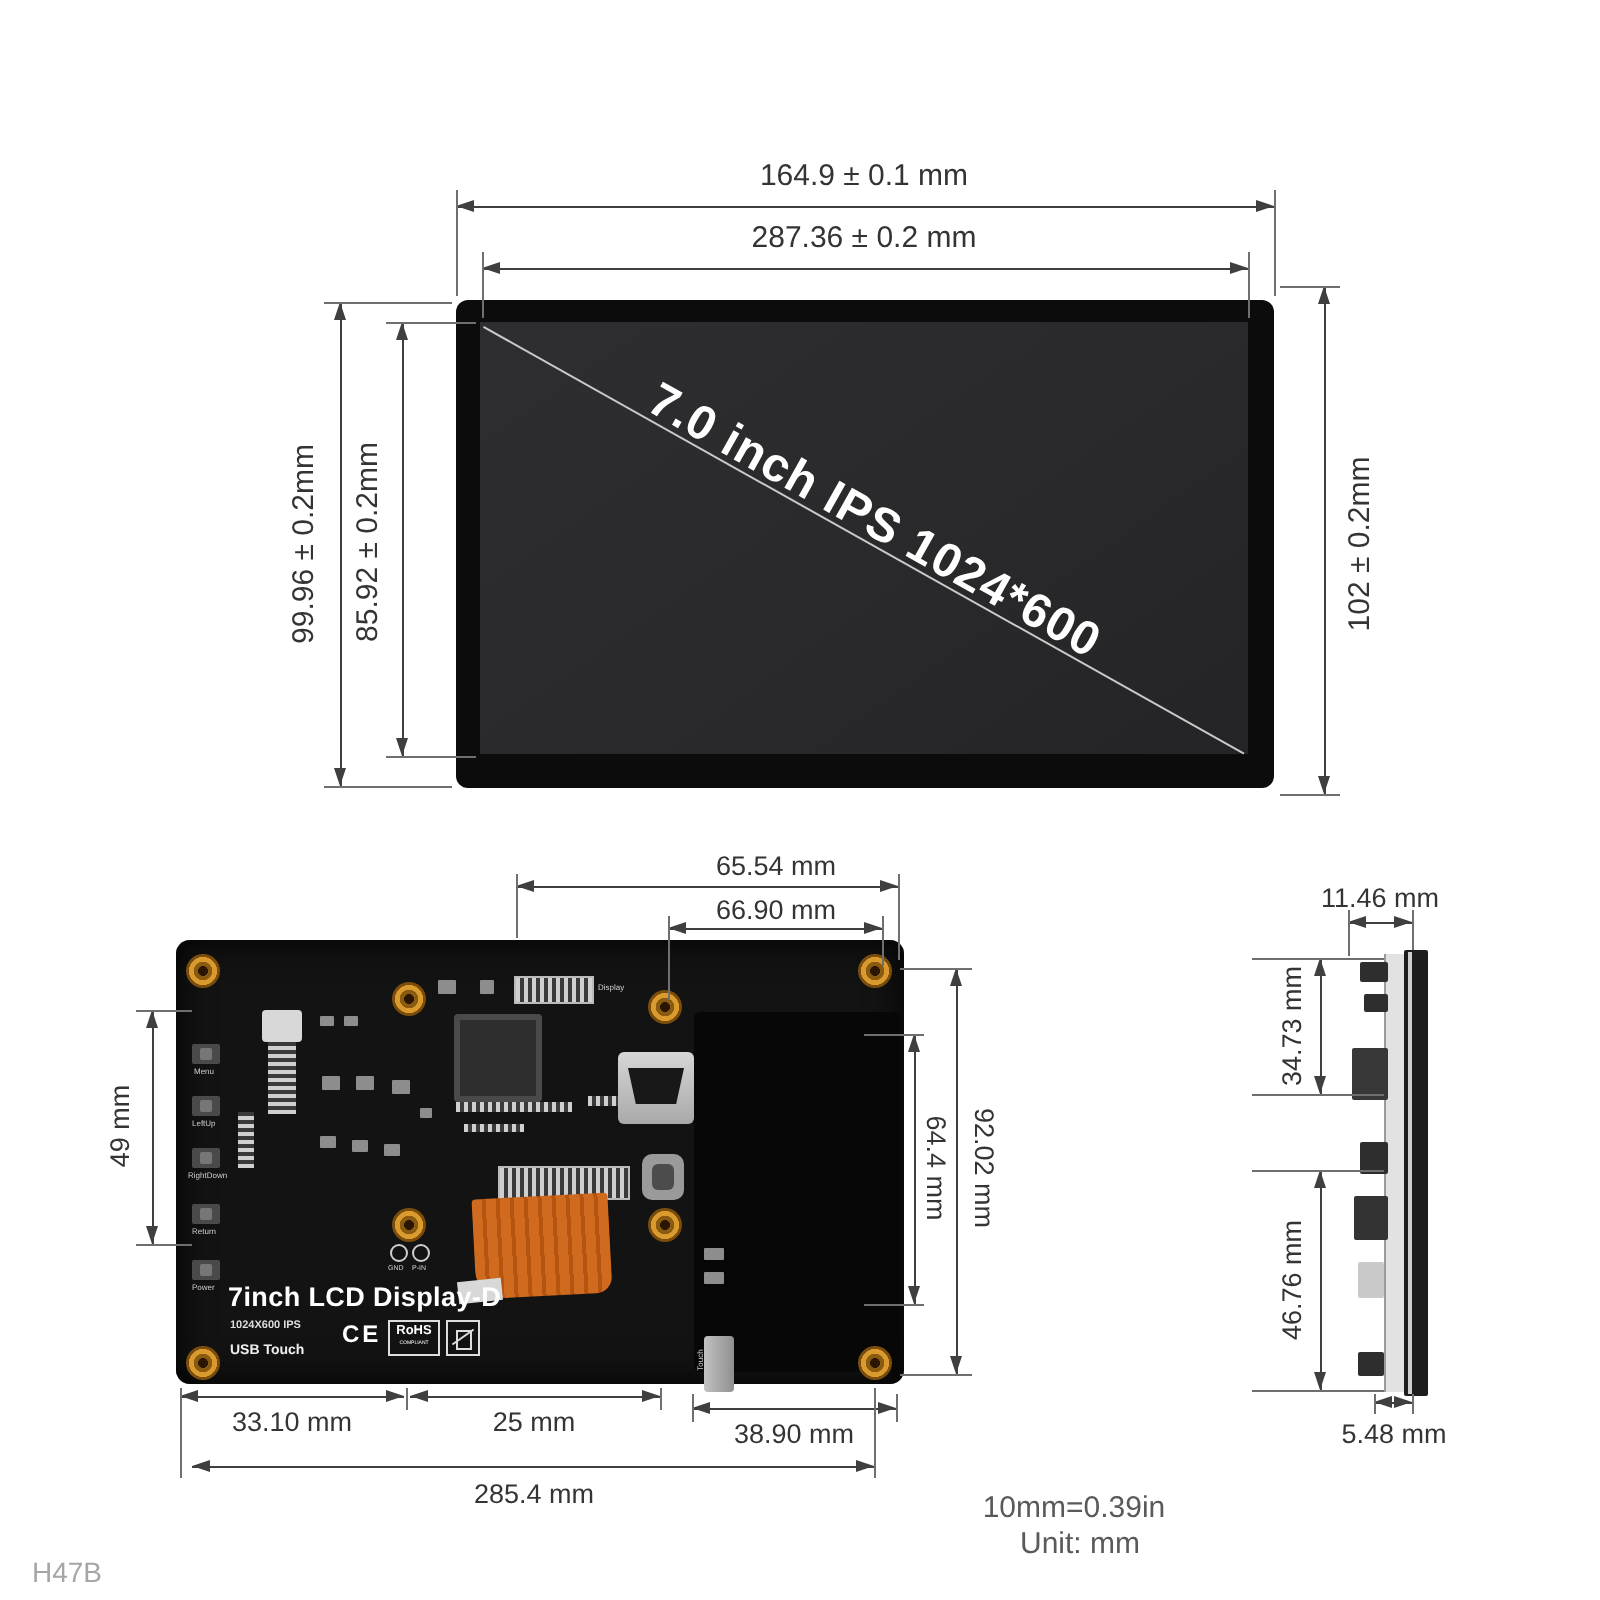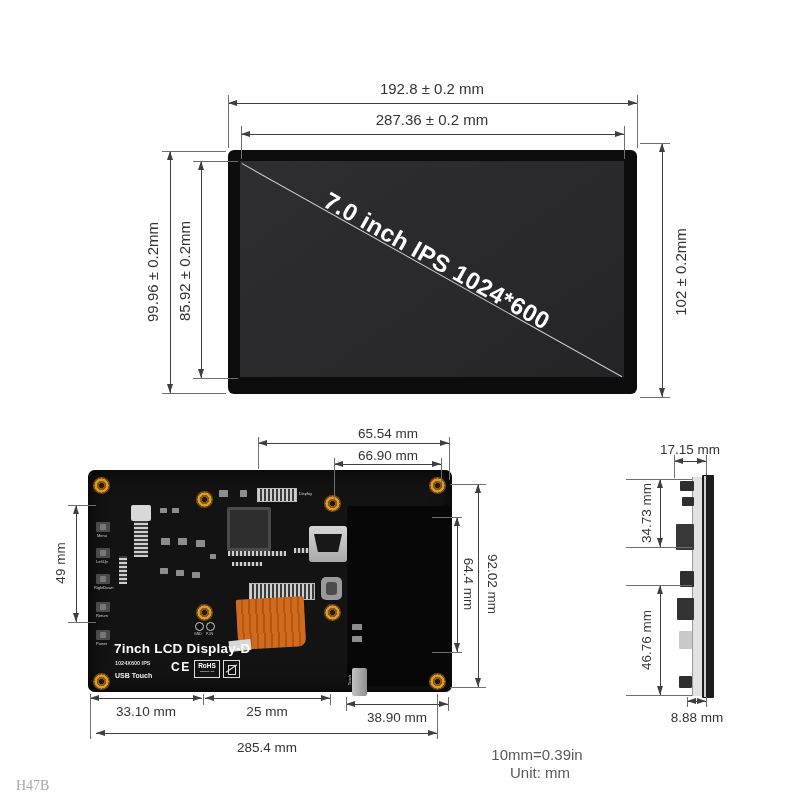--- a/index.html
+++ b/index.html
@@ -43,21 +43,21 @@
 
 <div id="stage">
 
   <div style="position:absolute;left:0;top:0;width:800px;height:430px;">
 
     <div style="position:absolute;left:228px;top:150px;width:409px;height:244px;background:#0c0c0c;border-radius:6px;"></div>
     <div style="position:absolute;left:240px;top:161px;width:384px;height:216px;background:linear-gradient(145deg,#2e2e30 0%,#29292b 60%,#242426 100%);"></div>
     <div style="position:absolute;left:242px;top:163px;width:436px;border-top:1.5px solid #c9c9c9;transform-origin:0 0;transform:rotate(29.3deg);"></div>
     <div class="lbl" style="left:437px;top:261px;transform:translate(-50%,-50%) rotate(29.3deg);color:#ffffff;font-size:24px;font-weight:700;letter-spacing:0.5px;">7.0 inch IPS 1024*600</div>
 
-    <div class="lbl big" style="left:432px;top:88px;">192.8 ± 0.2 mm</div>
+    <div class="lbl big" style="left:432px;top:88px;">164.9 ± 0.1 mm</div>
     <div class="dimh" style="left:228px;top:103px;width:409px;"></div>
     <div class="extv" style="left:228px;top:95px;height:53px;"></div>
     <div class="extv" style="left:637px;top:95px;height:53px;"></div>
 
     <div class="lbl big" style="left:432px;top:119px;">287.36 ± 0.2 mm</div>
     <div class="dimh" style="left:241px;top:134px;width:383px;"></div>
     <div class="extv" style="left:241px;top:126px;height:33px;"></div>
     <div class="extv" style="left:624px;top:126px;height:33px;"></div>
 
     <div class="lbl big vccw" style="left:152px;top:272px;">99.96 ± 0.2mm</div>
@@ -195,21 +195,21 @@
     <div class="lbl" style="left:267px;top:337px;">285.4 mm</div>
     <div class="extv" style="left:90px;top:284px;height:45px;"></div>
     <div class="extv" style="left:203px;top:284px;height:11px;"></div>
     <div class="extv" style="left:330px;top:284px;height:11px;"></div>
     <div class="extv" style="left:346px;top:287px;height:14px;"></div>
     <div class="extv" style="left:448px;top:287px;height:14px;"></div>
     <div class="extv" style="left:437px;top:284px;height:45px;"></div>
   </div>
 
   <div style="position:absolute;left:600px;top:410px;width:200px;height:390px;">
-    <div class="lbl" style="left:90px;top:39px;">17.15 mm</div>
+    <div class="lbl" style="left:90px;top:39px;">11.46 mm</div>
     <div class="dimh" style="left:74px;top:51px;width:32px;"></div>
     <div class="extv" style="left:74px;top:45px;height:23px;"></div>
     <div class="extv" style="left:106px;top:45px;height:23px;"></div>
 
     <div style="position:absolute;left:92px;top:67px;width:10px;height:219px;background:#e2e2e2;border-left:1px solid #9a9a9a;"></div>
     <div style="position:absolute;left:102px;top:65px;width:12px;height:223px;background:#1d1d1d;border-radius:1px;"></div>
     <div style="position:absolute;left:104px;top:66px;width:2px;height:221px;background:#cfcfcf;"></div>
     <div class="sideconn" style="left:80px;top:71px;width:14px;height:10px;"></div>
     <div class="sideconn" style="left:82px;top:87px;width:12px;height:9px;"></div>
     <div class="sideconn" style="left:76px;top:114px;width:18px;height:26px;background:#383838;"></div>
@@ -224,19 +224,19 @@
     <div class="exth" style="left:26px;top:137px;width:66px;"></div>
 
     <div class="lbl vccw" style="left:46px;top:230px;">46.76 mm</div>
     <div class="dimv" style="left:60px;top:175px;height:110px;"></div>
     <div class="exth" style="left:26px;top:175px;width:66px;"></div>
     <div class="exth" style="left:26px;top:285px;width:66px;"></div>
 
     <div class="dimh" style="left:87px;top:291px;width:19px;"></div>
     <div class="extv" style="left:87px;top:287px;height:10px;"></div>
     <div class="extv" style="left:106px;top:287px;height:10px;"></div>
-    <div class="lbl" style="left:97px;top:307px;">8.88 mm</div>
+    <div class="lbl" style="left:97px;top:307px;">5.48 mm</div>
   </div>
 
   <div class="lbl big" style="left:537px;top:754px;color:#5a5a5a;">10mm=0.39in</div>
   <div class="lbl big" style="left:540px;top:772px;color:#5a5a5a;">Unit: mm</div>
-  <div style="position:absolute;left:16px;top:778px;font-size:14px;color:#a6a6a6;font-family:Liberation Serif, serif;">H47B</div>
+  <div style="position:absolute;left:16px;top:778px;font-size:14px;color:#a6a6a6;">H47B</div>
 </div>
 
 </body></html>

